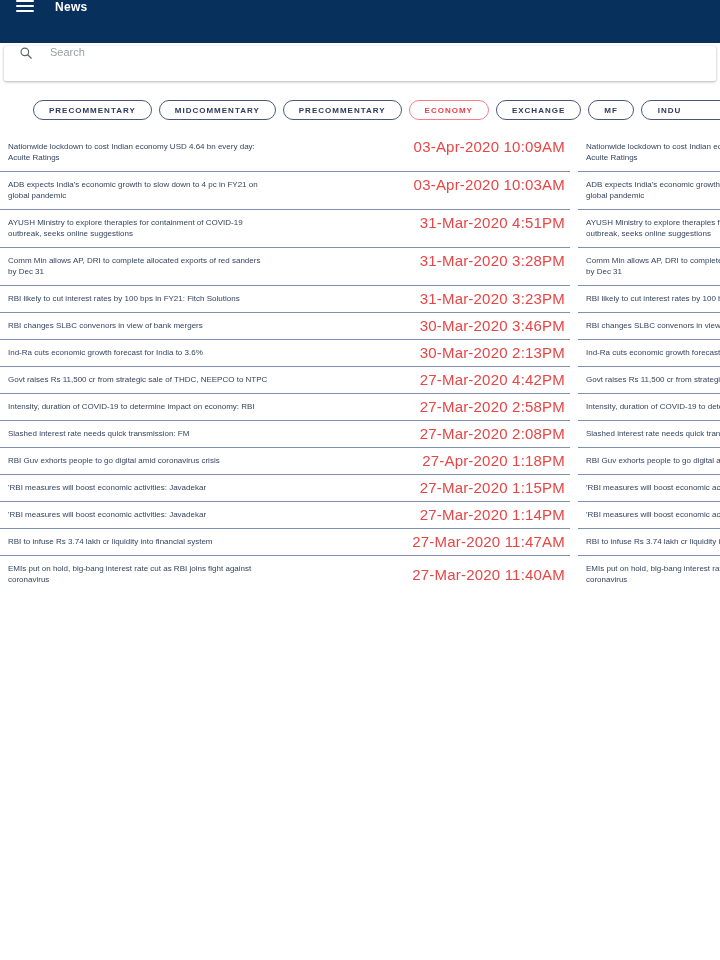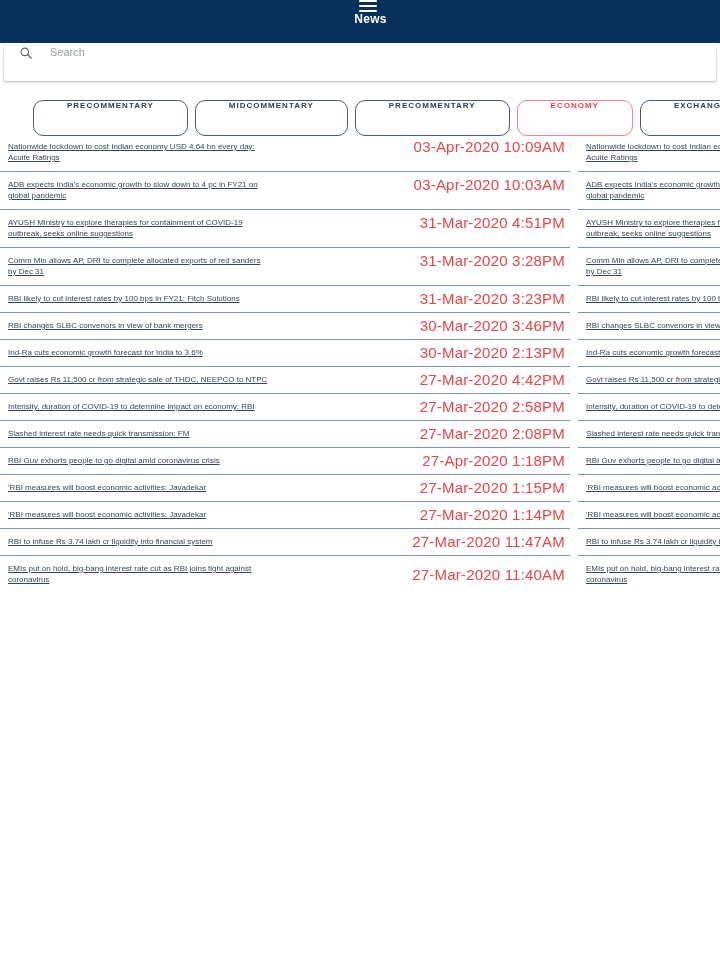--- a/index.html
+++ b/index.html
@@ -10,50 +10,50 @@
     --chip-border:#4a5878;
     --chip-selected-text:#e9404d;
     --chip-selected-border:#f2808d;
     --divider:#7e91b0;
     --search-placeholder:#9aa0a6;
   }
   *{margin:0;padding:0;box-sizing:border-box;}
   html,body{width:720px;height:960px;overflow:hidden;background:#ffffff;
     font-family:"Liberation Sans",sans-serif;}
   
-  .appbar{height:43px;background:var(--header-bg);display:flex;align-items:center;flex-direction:column;}
+  .appbar{height:43px;background:var(--header-bg);display:flex;}
   .menu-btn{margin-left:16px;width:18px;height:12px;display:flex;flex-direction:column;
     justify-content:space-between;cursor:pointer;}
   .menu-btn span{display:block;width:18px;height:2px;background:#fff;border-radius:1px;}
   .app-title{color:#fff;font-size:12px;font-weight:bold;margin-left:21px;letter-spacing:.3px;}
   
   .search-card{margin:3px 4px 0 4px;height:35px;background:#fff;border-radius:2px;
     box-shadow:0 1px 3px rgba(0,0,0,.28),0 0 1px rgba(0,0,0,.12);
     display:flex;align-items:flex-start;padding-left:15px;}
   .search-card svg{flex:none;}
   .search-input{flex:1;border:none;outline:none;font-size:11px;padding-left:17px;
     color:#333;background:transparent;font-family:"Liberation Sans",sans-serif;}
   .search-input::placeholder{color:var(--search-placeholder);}
   
   .chip-row{margin-top:19px;padding-left:33px;display:flex;gap:7px;height:20px;
     flex-wrap:nowrap;}
-  .chip{flex:none;height:36px;display:inline-flex;justify-content:center;
-    border:1px solid var(--chip-border);border-radius:10px;padding:0 33px;
+  .chip{flex:none;height:20px;display:inline-flex;align-items:center;justify-content:center;
+    border:1px solid var(--chip-border);border-radius:10px;padding:0 15px;
     font-size:8px;font-weight:bold;letter-spacing:1px;color:var(--chip-text);
     white-space:nowrap;cursor:pointer;background:#fff;}
   .chip.selected{border-color:var(--chip-selected-border);color:var(--chip-selected-text);}
   .chip.clipped{width:120px;justify-content:flex-start;padding-left:16px;}
   
   .list-wrap{margin-top:14px;display:flex;gap:8px;width:1148px;}
   .news-pane{width:570px;flex:none;}
   .news-row{display:flex;justify-content:space-between;align-items:flex-start;
     padding:7px 5px 8px 8px;border-bottom:1px solid var(--divider);cursor:pointer;}
   .news-row:last-child{border-bottom:none;align-items:center;}
   .headline{width:302px;font-size:8px;line-height:11px;color:var(--headline-text);}
-  .hl-line{white-space:nowrap;text-decoration:underline;}
+  .hl-line{white-space:nowrap;}
   .timestamp{font-size:15px;line-height:11px;color:var(--timestamp-red);
     white-space:nowrap;text-align:right;letter-spacing:.2px;}
 </style>
 </head>
 <body>
 
 <header class="appbar">
   <div class="menu-btn">
     <span></span>
       <span></span>

